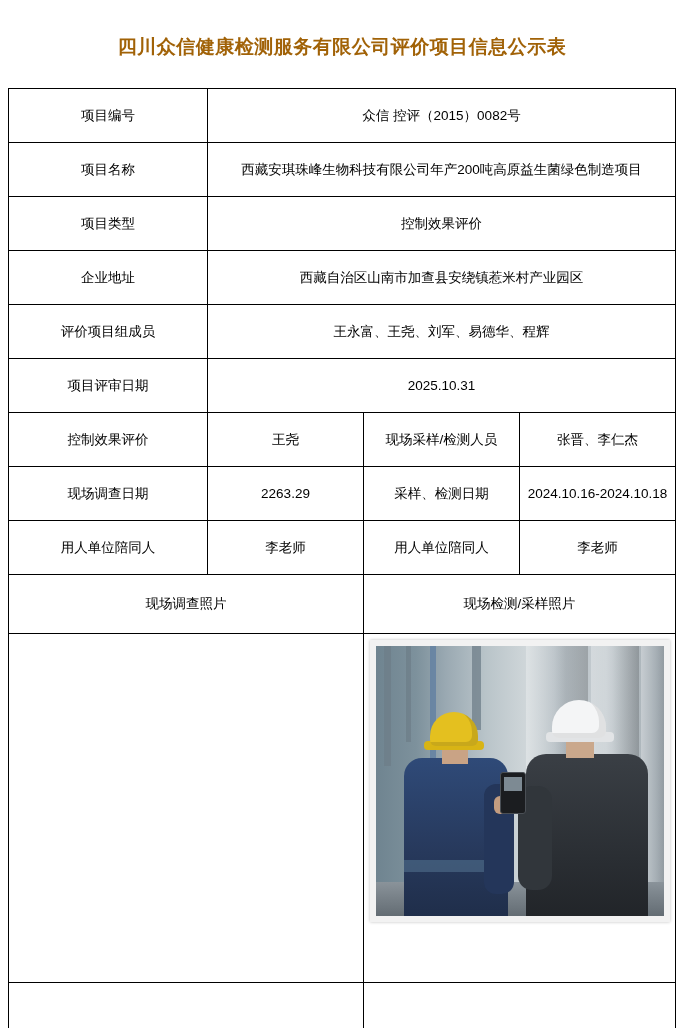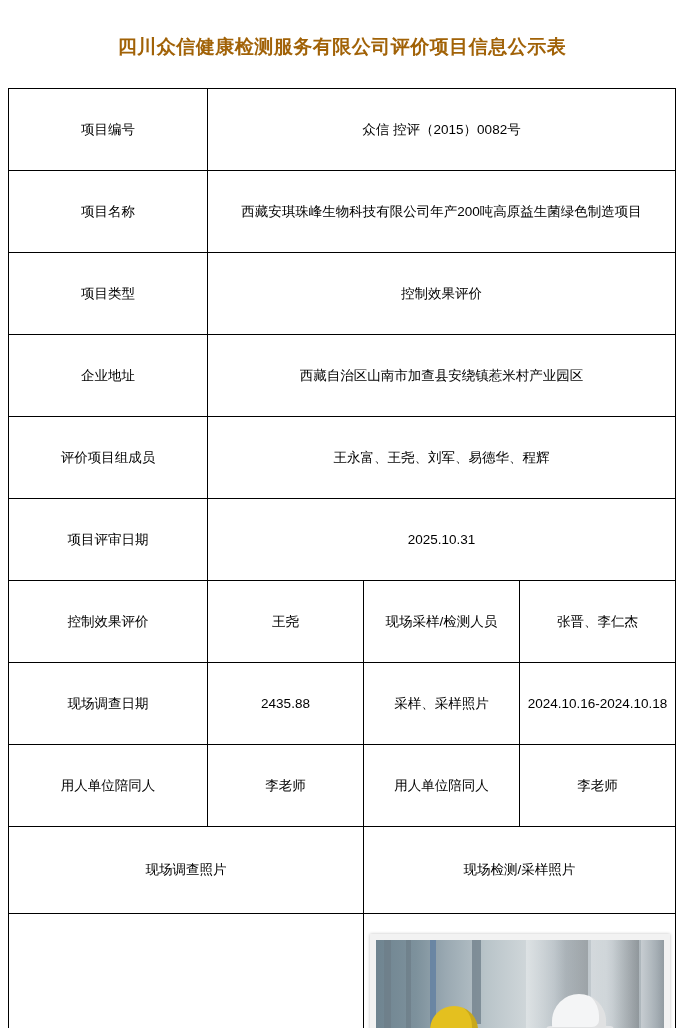--- a/index.html
+++ b/index.html
@@ -32,21 +32,21 @@
   table.info {
     width: 668px;
     border-collapse: collapse;
     table-layout: fixed;
   }
   table.info td {
     border: 1px solid #000000;
     font-size: 13.5px;
     text-align: center;
     vertical-align: middle;
-    padding: 14px 4px;
+    padding: 0 4px;
     line-height: 1.45;
   }
   td.label {
     width: 190px;
     height: 53px;
   }
   td.value {
     height: 53px;
   }
   td.h-row {
@@ -232,22 +232,22 @@
       </tr>
 
       <tr>
         <td class="label-sm">控制效果评价</td>
         <td class="h-row">王尧</td>
         <td class="mid-label">现场采样/检测人员</td>
         <td class="h-row">张晋、李仁杰</td>
       </tr>
       <tr>
         <td class="label-sm">现场调查日期</td>
-        <td class="h-row">2435.88</td>
-        <td class="mid-label">采样、采样照片</td>
+        <td class="h-row">2263.29</td>
+        <td class="mid-label">采样、检测日期</td>
         <td class="h-row">2024.10.16-2024.10.18</td>
       </tr>
       <tr>
         <td class="label-sm">用人单位陪同人</td>
         <td class="h-row">李老师</td>
         <td class="mid-label">用人单位陪同人</td>
         <td class="h-row">李老师</td>
       </tr>
 
       <tr>

